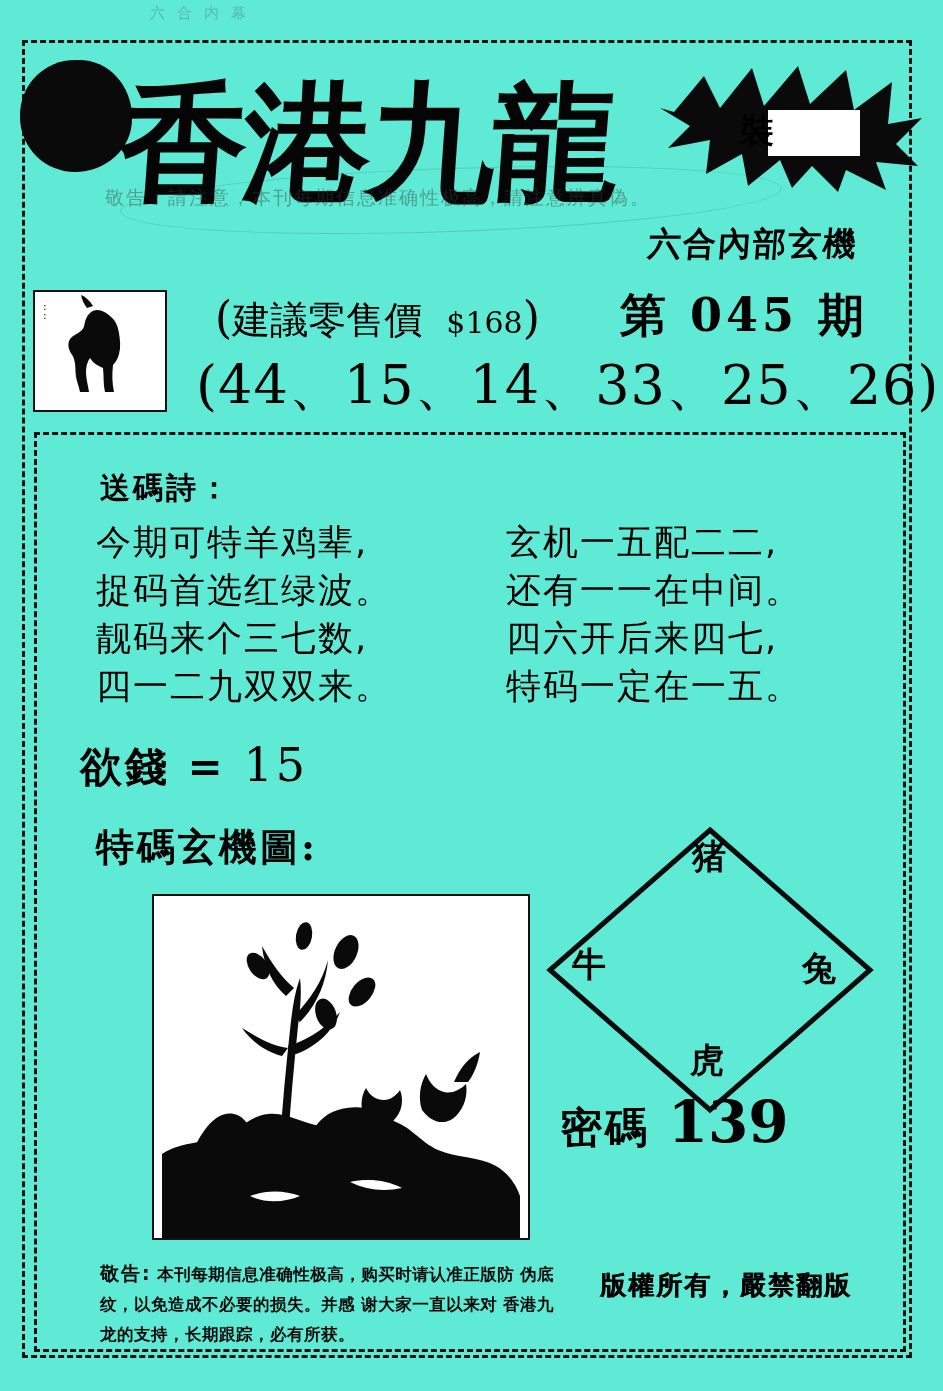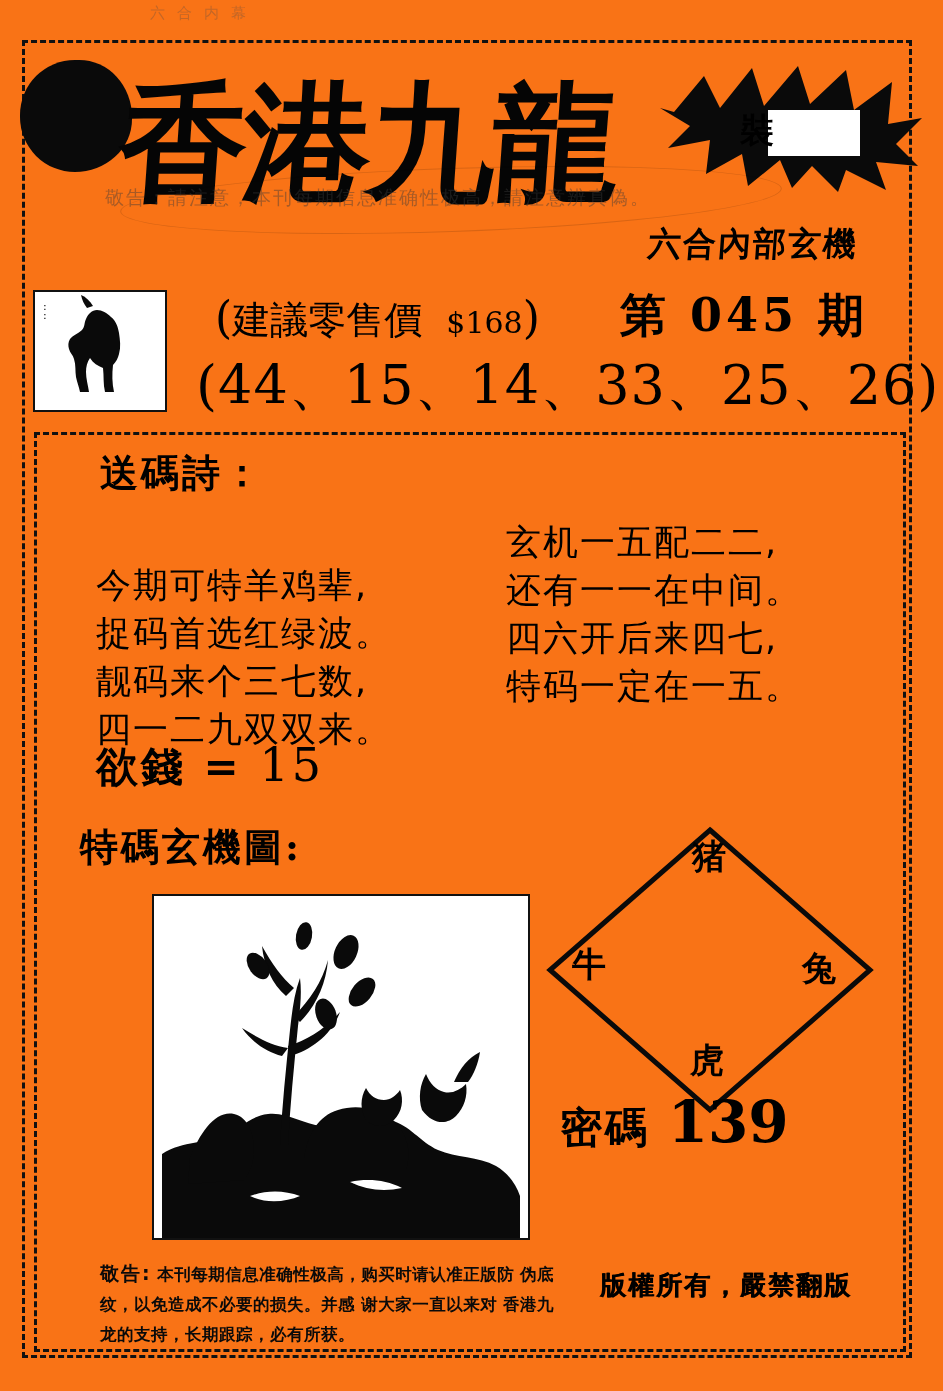--- a/index.html
+++ b/index.html
@@ -12,21 +12,21 @@
     height: 1391px;
     position: relative;
     font-family: "DejaVu Sans", sans-serif;
     color: #000;
     overflow: hidden;
   }
 
   .page {
     position: absolute;
     inset: 0;
-    background: #f97316;
+    background: #5eead4;
   }
 
   
   .outer-dash {
     position: absolute;
     left: 22px;
     top: 40px;
     width: 890px;
     height: 1318px;
     border: 3px dashed #111;
@@ -185,57 +185,57 @@
     font-family: "DejaVu Serif", serif;
     font-size: 54px;
     letter-spacing: 1px;
     white-space: nowrap;
   }
 
   
   .poem-title {
     position: absolute;
     left: 100px;
-    top: 448px;
+    top: 468px;
     font-family: Liberation Sans, sans-serif;
     font-weight: bold;
-    font-size: 38px;
+    font-size: 30px;
     letter-spacing: 3px;
   }
   .poem-col {
     position: absolute;
     font-family: "DejaVu Sans", sans-serif;
     font-size: 35px;
     line-height: 48px;
     letter-spacing: 2px;
     white-space: nowrap;
   }
-  .poem-left  { left: 96px;  top: 518px; margin-top: 43px; }
+  .poem-left  { left: 96px;  top: 518px; }
   .poem-right { left: 506px; top: 518px; }
 
   
   .yuqian {
     position: absolute;
-    left: 96px;
+    left: 80px;
     top: 738px;
     font-family: "DejaVu Serif", serif;
     font-weight: bold;
     font-size: 42px;
     letter-spacing: 3px;
     white-space: nowrap;
   }
   .yuqian .val {
     font-size: 46px;
     font-weight: normal;
     font-family: "DejaVu Serif", serif;
   }
 
   .tema-title {
     position: absolute;
-    left: 80px;
+    left: 96px;
     top: 822px;
     font-family: "DejaVu Serif", serif;
     font-weight: bold;
     font-size: 38px;
     letter-spacing: 3px;
     white-space: nowrap;
   }
 
   
   .kedan {

